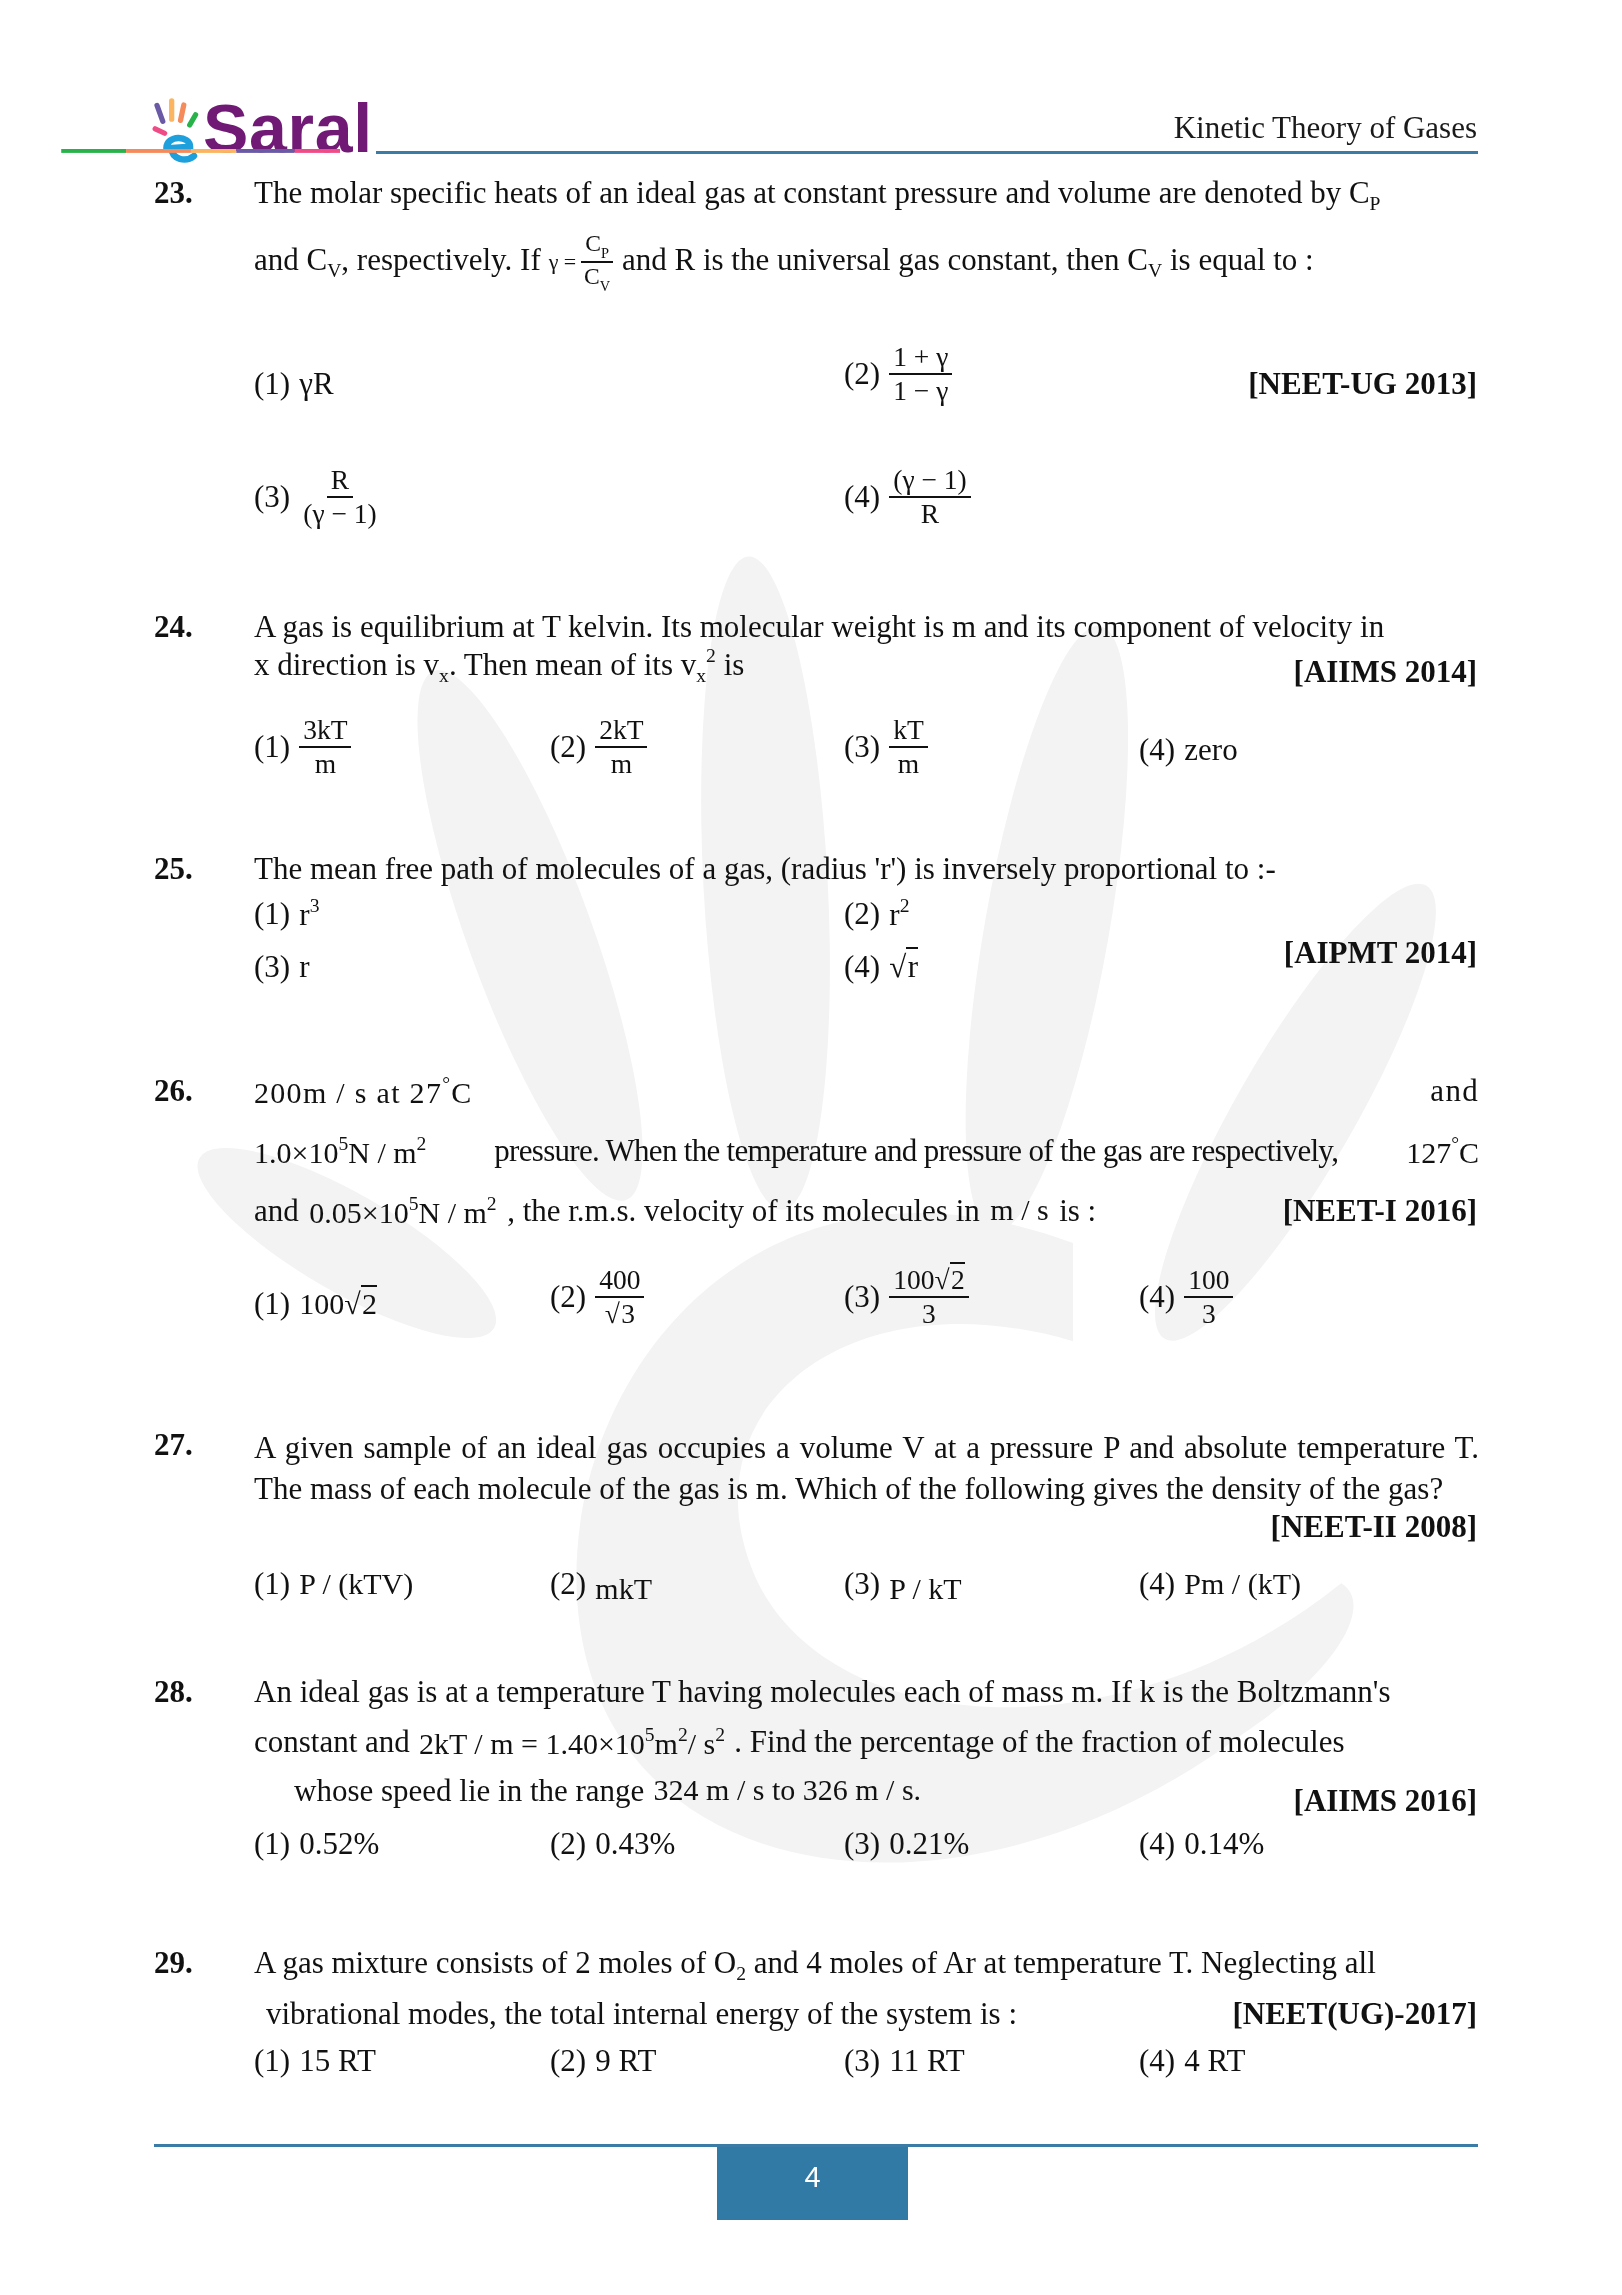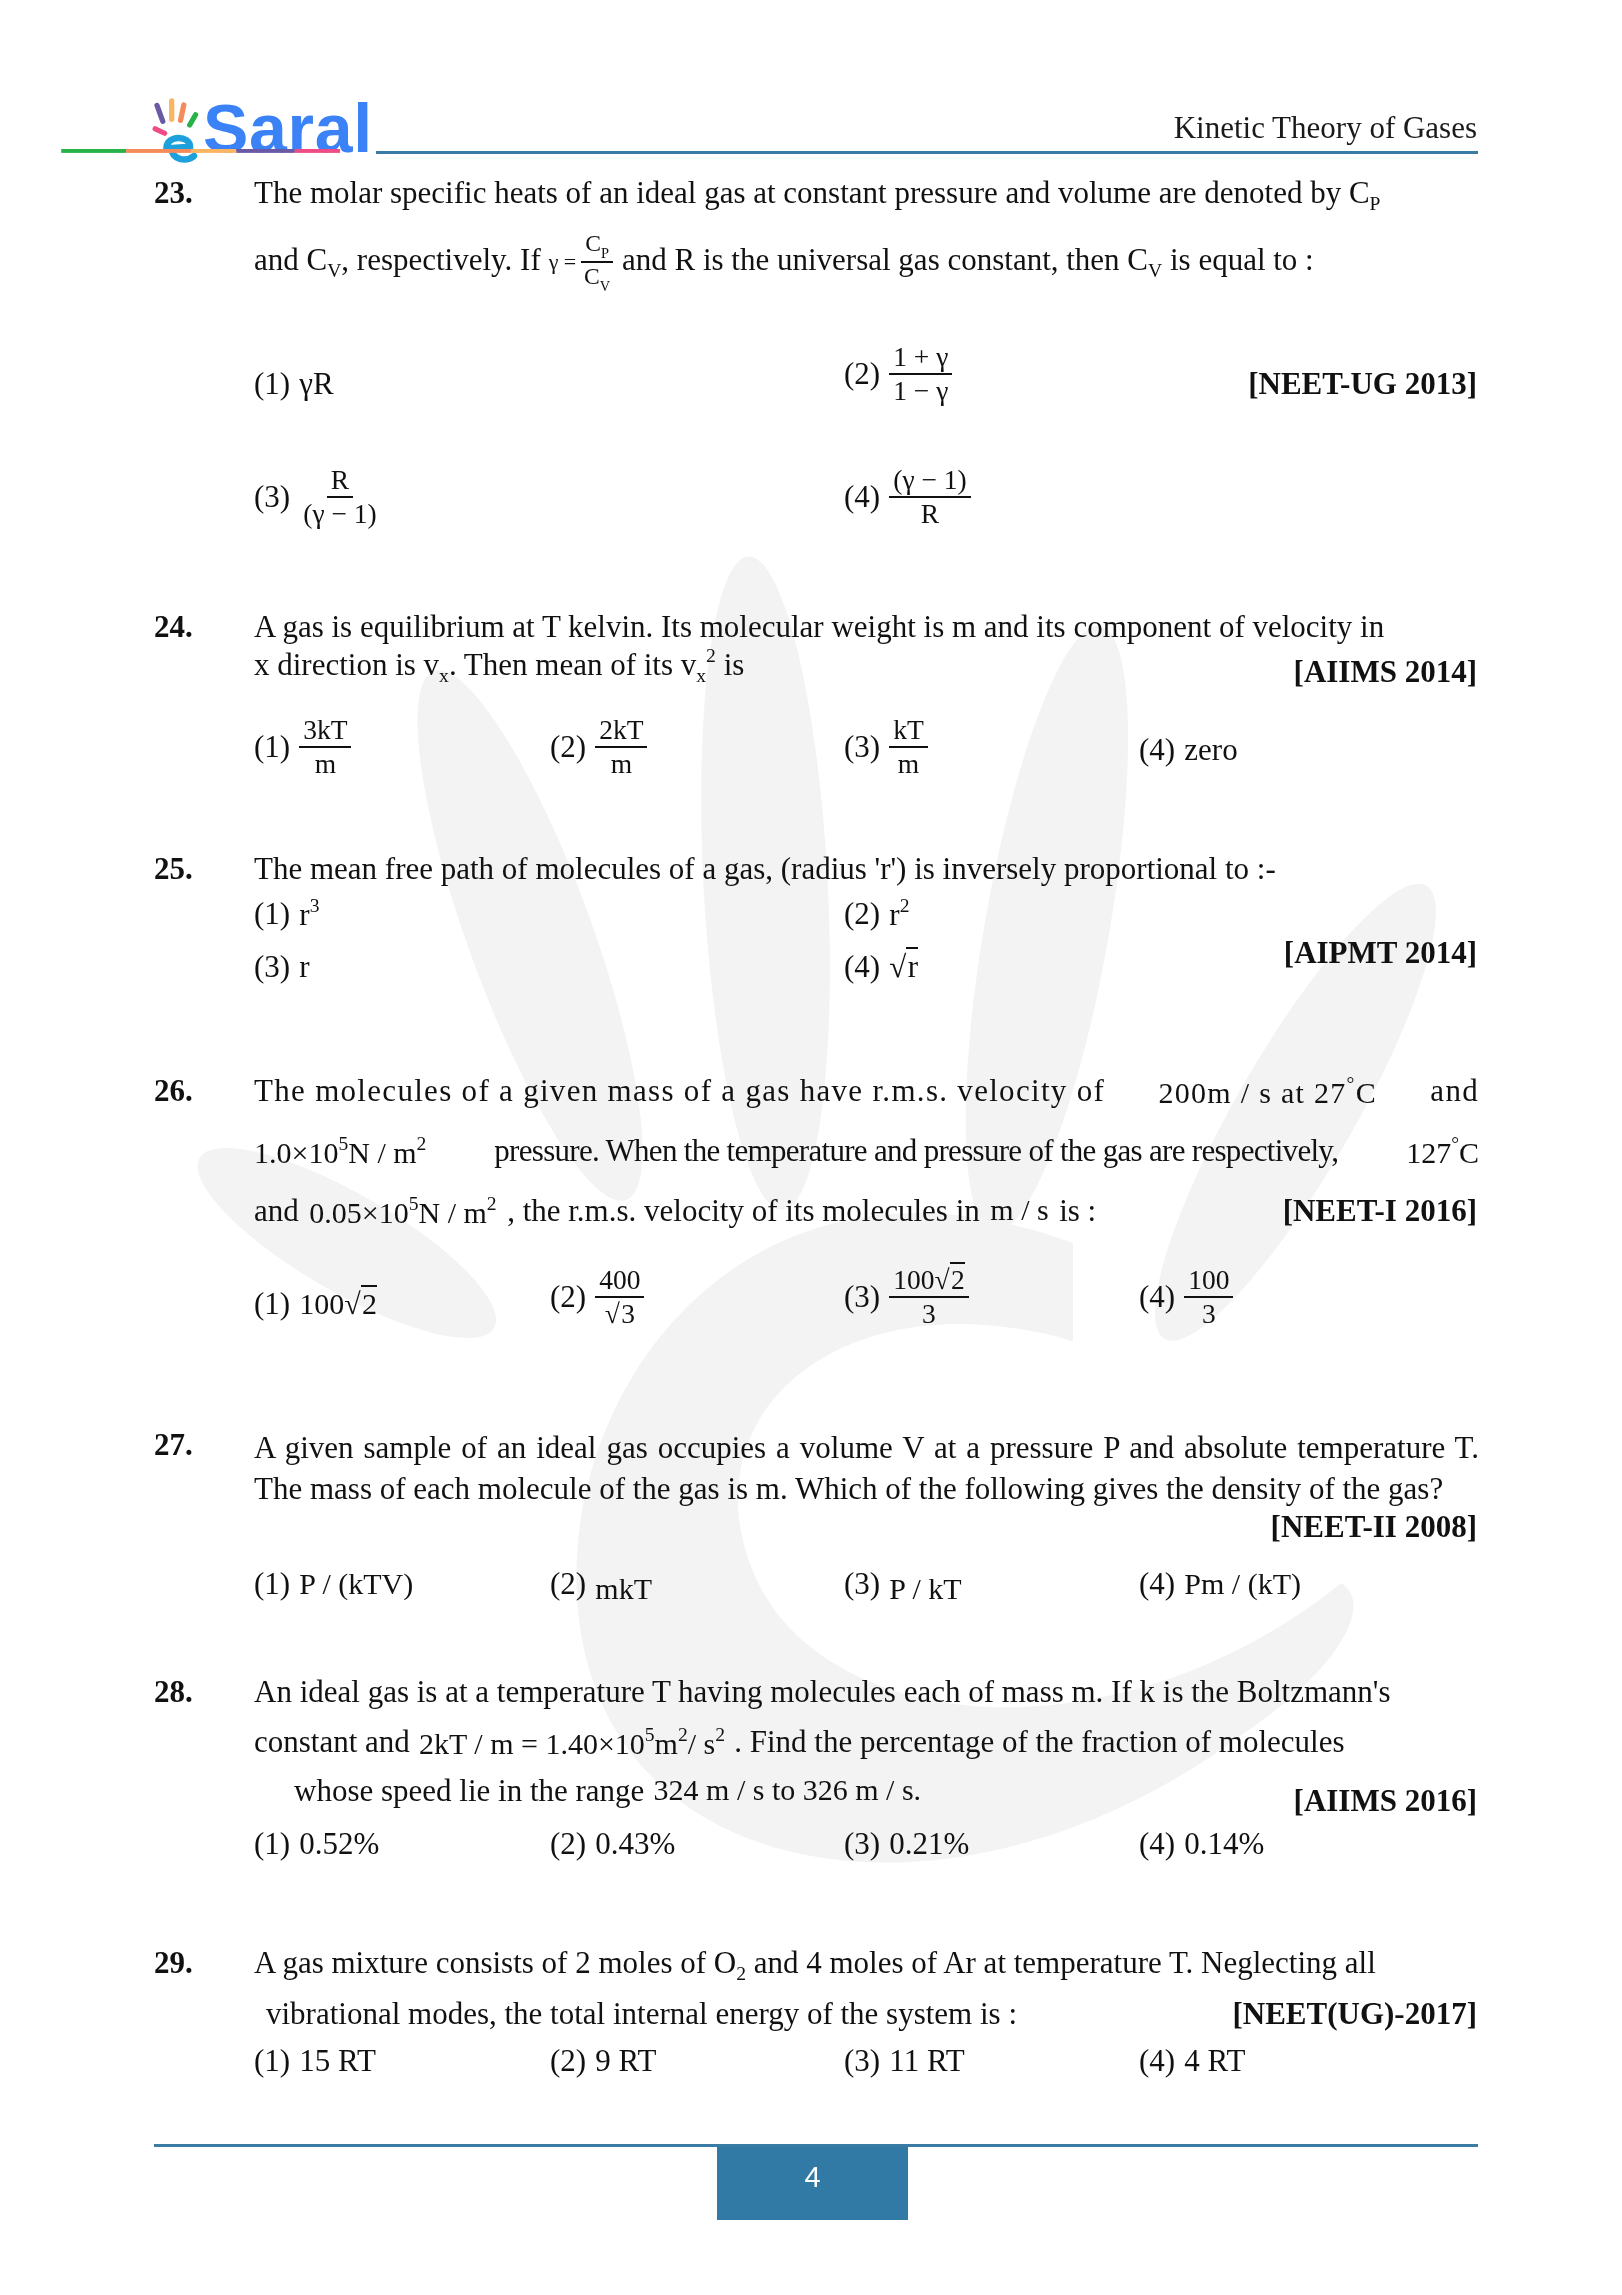--- a/index.html
+++ b/index.html
@@ -9,21 +9,21 @@
     color: #111111;
   }
   .watermark { position: absolute; left: 0; top: 0; width: 1622px; height: 2295px; z-index: 0; }
   .layer { position: absolute; left: 0; top: 0; width: 1622px; height: 2295px; z-index: 1; }
 
   
   .logo { position: absolute; left: 152px; top: 97px; width: 236px; height: 65px; }
   .logo-text {
     position: absolute; left: 51px; top: -5.2px;
     font-family: "Liberation Sans", "DejaVu Sans", sans-serif;
-    font-size: 68px; font-weight: 700; color: #3b82f6; letter-spacing: 0.7px; line-height: 72px;
+    font-size: 68px; font-weight: 700; color: #701a75; letter-spacing: 0.7px; line-height: 72px;
   }
   .logo-e { position: absolute; left: 0; top: 0; }
   .logo-stripe { position: absolute; left: 60px; top: 149px; height: 3.9px; }
   .header-rule { position: absolute; left: 376px; top: 151px; width: 1102px; height: 3.3px; background: #3a7ca5; }
   .header-title {
     position: absolute; right: 145px; top: 110px;
     font-size: 31px; color: #1a1a1a;
   }
 
   
@@ -187,21 +187,20 @@
     </div>
     <div class="opt" style="left:844px; top:98px;">
       <span>(4)</span>
       <span class="sqrt"><span>√</span><span class="rad">r</span></span>
     </div>
   </div>
 
   <div class="q" style="top:1073px;">
     <span class="qnum">26.</span>
     <div class="line" style="top:0; width:1225px; display:flex; justify-content:space-between; letter-spacing:1.3px;">
-      <span>The molecules of a given mass of a gas have r.m.s. velocity of</span>
       <span class="math"><span>200m / s at 27</span><span class="sup">°</span><span>C</span></span>
       <span>and</span>
     </div>
     <div class="line" style="top:60px; width:1225px; display:flex; justify-content:space-between;">
       <span class="math"><span>1.0×10</span><span class="sup">5</span><span>N / m</span><span class="sup">2</span></span>
       <span style="letter-spacing:-0.7px;">pressure. When the temperature and pressure of the gas are respectively,</span>
       <span class="math"><span>127</span><span class="sup">°</span><span>C</span></span>
     </div>
     <div class="line" style="top:120px; display:flex; gap:10.5px;">
       <span>and</span>

